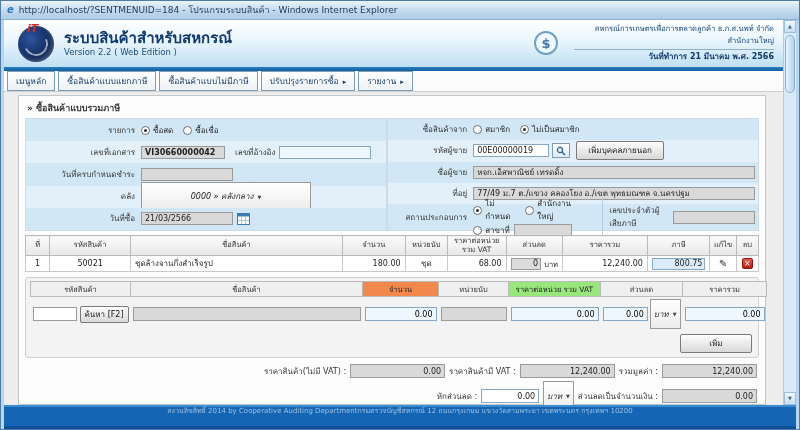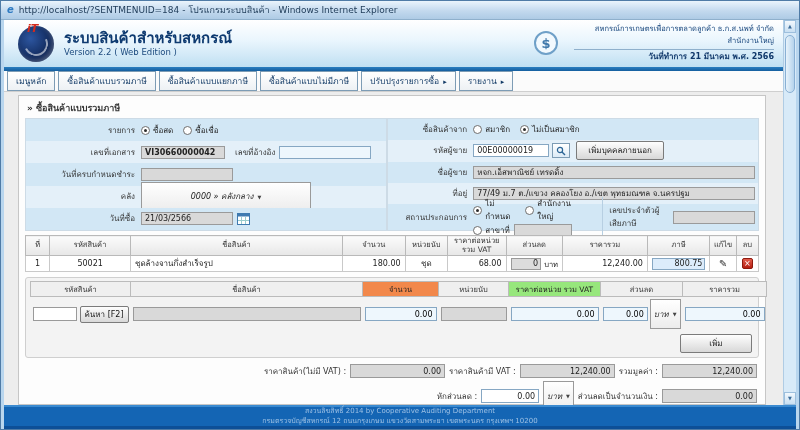--- a/index.html
+++ b/index.html
@@ -95,21 +95,21 @@
 
   
   .totals { margin-top:6px; display:flex; flex-direction:column; gap:3px; align-items:flex-end; font-size:8px; color:#333; padding-right:2px; }
   .trow { display:flex; align-items:center; gap:4px; }
   .tlabel { margin-left:0; }
   .tbox { width:95px; height:14px; background:#d9d9d9; border:1px solid #9a9a9a; display:flex; align-items:center; justify-content:flex-end; padding:0 3px; font-size:8px; color:#222; }
   .tbox.white { background:#ffffff; border-color:#86a7c3; width:58px; }
   .tbox.blue { background:#eef7fd; border-color:#86a7c3; }
 
   
-  .footer { flex:0 0 24px; background:#1465b4; border-top:2px solid #3b8ad0; border-bottom:3px solid #0d4f97; color:#9dc0e4; font-size:7px; text-align:center; display:flex; flex-direction:column; justify-content:center; line-height:1.35; }
+  .footer { flex:0 0 24px; background:#1465b4; border-top:2px solid #3b8ad0; border-bottom:3px solid #0d4f97; color:#9dc0e4; font-size:7px; text-align:center; display:flex; flex-direction:row; justify-content:center; line-height:1.35; }
 
   
   .vscroll { position:absolute; top:0; right:0; bottom:24px; width:13px; background:#d8eaf8; border-left:1px solid #b0cce4; }
   .sb-btn { position:absolute; left:0; right:0; height:13px; background:linear-gradient(#f2f8fd,#c8dff2); border:1px solid #9dbfdd; font-size:5px; color:#3a6b99; text-align:center; line-height:11px; }
   .sb-up { top:0; } .sb-down { bottom:0; }
   .sb-thumb { position:absolute; top:15px; left:1px; right:1px; height:58px; background:linear-gradient(90deg,#e8f3fb,#b5d3ec); border:1px solid #89b0d4; border-radius:5px; }
 </style>
 </head>
 <body>
 
@@ -138,23 +138,20 @@
           <div class="date">วันที่ทำการ 21 มีนาคม พ.ศ. 2566</div>
         </div>
       </div>
     </div>
 
     <div class="blue-bar"></div>
 
     <div class="menubar">
       <div class="menu-item">
           <span>เมนูหลัก</span>
-        </div>
-      <div class="menu-item">
-          <span>ซื้อสินค้าแบบรวมภาษี</span>
         </div>
       <div class="menu-item">
           <span>ซื้อสินค้าแบบแยกภาษี</span>
         </div>
       <div class="menu-item">
           <span>ซื้อสินค้าแบบไม่มีภาษี</span>
         </div>
       <div class="menu-item">
           <span>ปรับปรุงรายการซื้อ</span>
           <span class="arr"></span>

